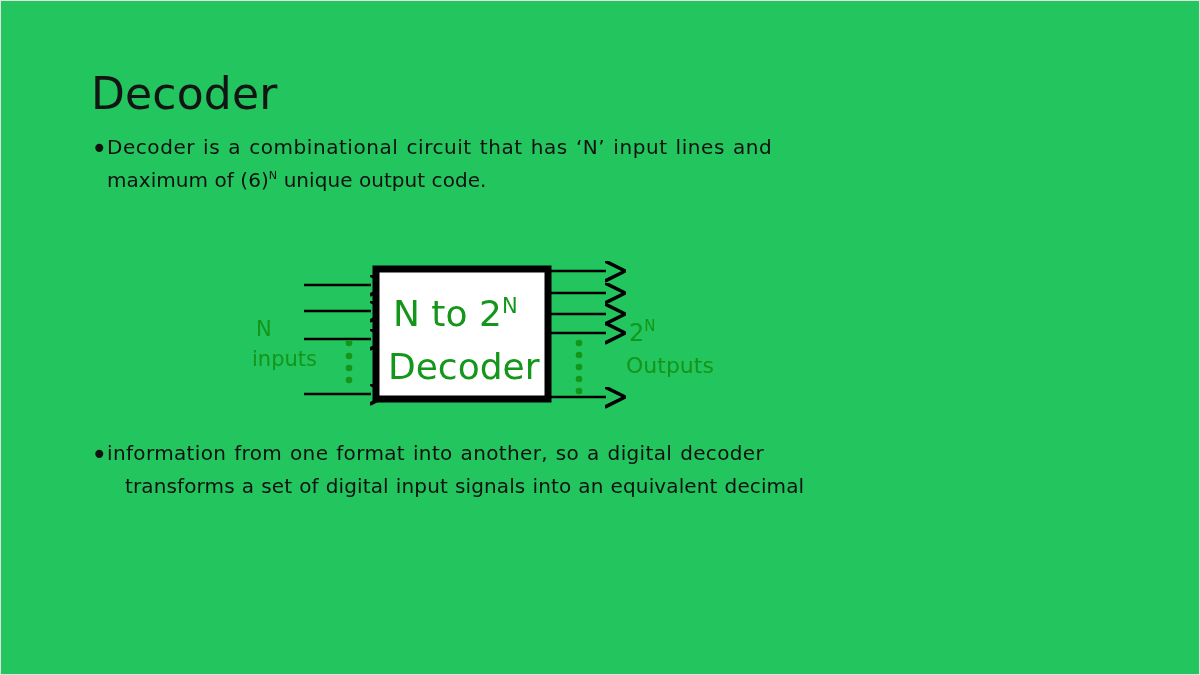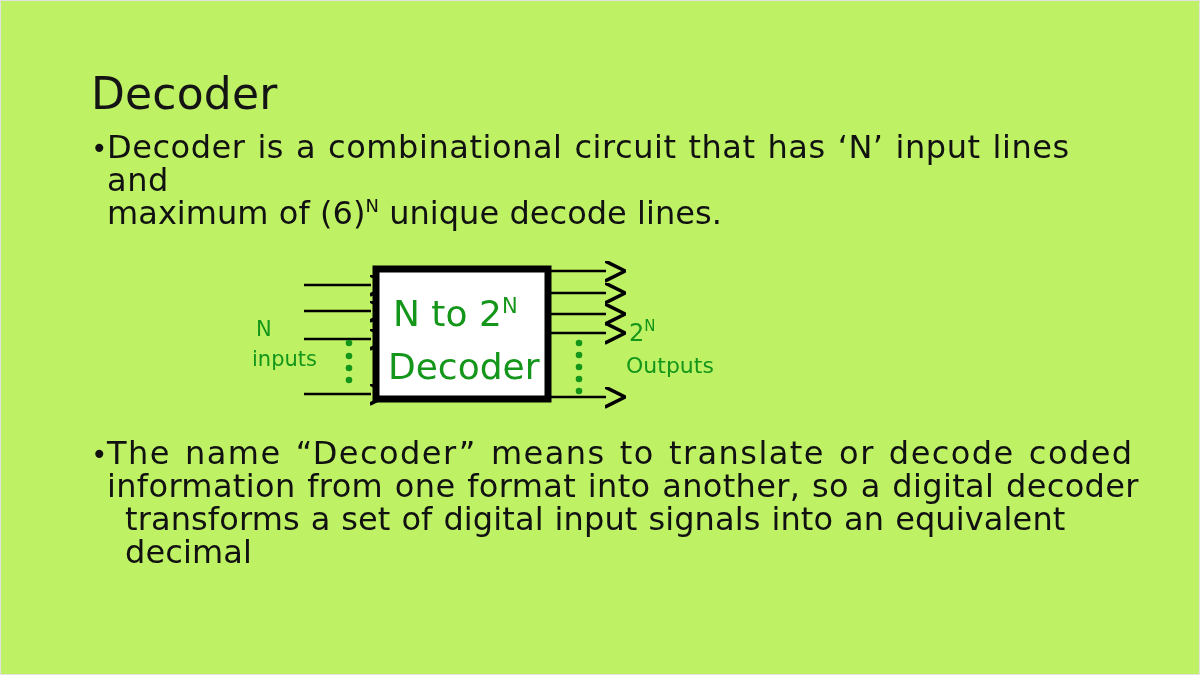--- a/index.html
+++ b/index.html
@@ -5,21 +5,21 @@
 <style>
   html, body {
     margin: 0;
     padding: 0;
     background: #ffffff;
   }
   .slide {
     position: relative;
     width: 1200px;
     height: 675px;
-    background: #bef264;
+    background: #22c55e;
     box-sizing: border-box;
     border: 1px solid #e2e2e2;
     overflow: hidden;
     font-family: "DejaVu Sans", "Liberation Sans", sans-serif;
     color: #111111;
   }
 
   
   .slide-title {
     position: absolute;
@@ -41,21 +41,21 @@
   }
   .bullet-dot {
     width: 16px;
     flex: 0 0 16px;
     font-size: 28px;
     line-height: 36px;
     color: #111111;
     text-align: left;
   }
   .bullet-body {
-    font-size: 32px;
+    font-size: 20px;
     line-height: 33px;
     color: #111111;
   }
 
   #bullet-one {
     left: 90px;
     top: 130px;
     width: 1040px;
   }
   #bullet-one .bullet-body {
@@ -101,21 +101,21 @@
 <body>
 
 <div class="slide">
 
   <div class="slide-title">Decoder</div>
 
   <div class="bullet" id="bullet-one">
     <span class="bullet-dot">•</span>
     <span class="bullet-body">
       <span>Decoder is a combinational circuit that has ‘N’ input lines and</span>
-      <span class="line2"><span>maximum of (6)</span><sup class="sup">N</sup><span> unique decode lines.</span></span>
+      <span class="line2"><span>maximum of (6)</span><sup class="sup">N</sup><span> unique output code.</span></span>
     </span>
   </div>
 
   <div class="diagram">
     <svg width="520" height="165" viewBox="0 0 520 165" xmlns="http://www.w3.org/2000/svg">
       <defs>
         <marker id="arrowhead" markerWidth="9" markerHeight="9" refX="0.5" refY="4.2" orient="auto" markerUnits="strokeWidth">
           <path d="M0,0 L8.5,4.2 L0,8.4" fill="none" stroke="#000000" stroke-width="1.5" stroke-linecap="butt" stroke-linejoin="miter"></path>
         </marker>
       </defs>
@@ -164,19 +164,18 @@
       <text x="388" y="90" font-family="'DejaVu Sans','Liberation Sans',sans-serif" font-size="24" fill="#14961a">
         <tspan>2</tspan><tspan dy="-10" font-size="15">N</tspan>
       </text>
       <text x="385" y="122" font-family="'DejaVu Sans','Liberation Sans',sans-serif" font-size="22" fill="#14961a">Outputs</text>
     </svg>
   </div>
 
   <div class="bullet" id="bullet-two">
     <span class="bullet-dot">•</span>
     <span class="bullet-body">
-      <span class="l1">The name “Decoder” means to translate or decode coded</span>
       <span class="l2">information from one format into another, so a digital decoder</span>
       <span class="l3">transforms a set of digital input signals into an equivalent decimal</span>
     </span>
   </div>
 
 </div>
 
 </body></html>

